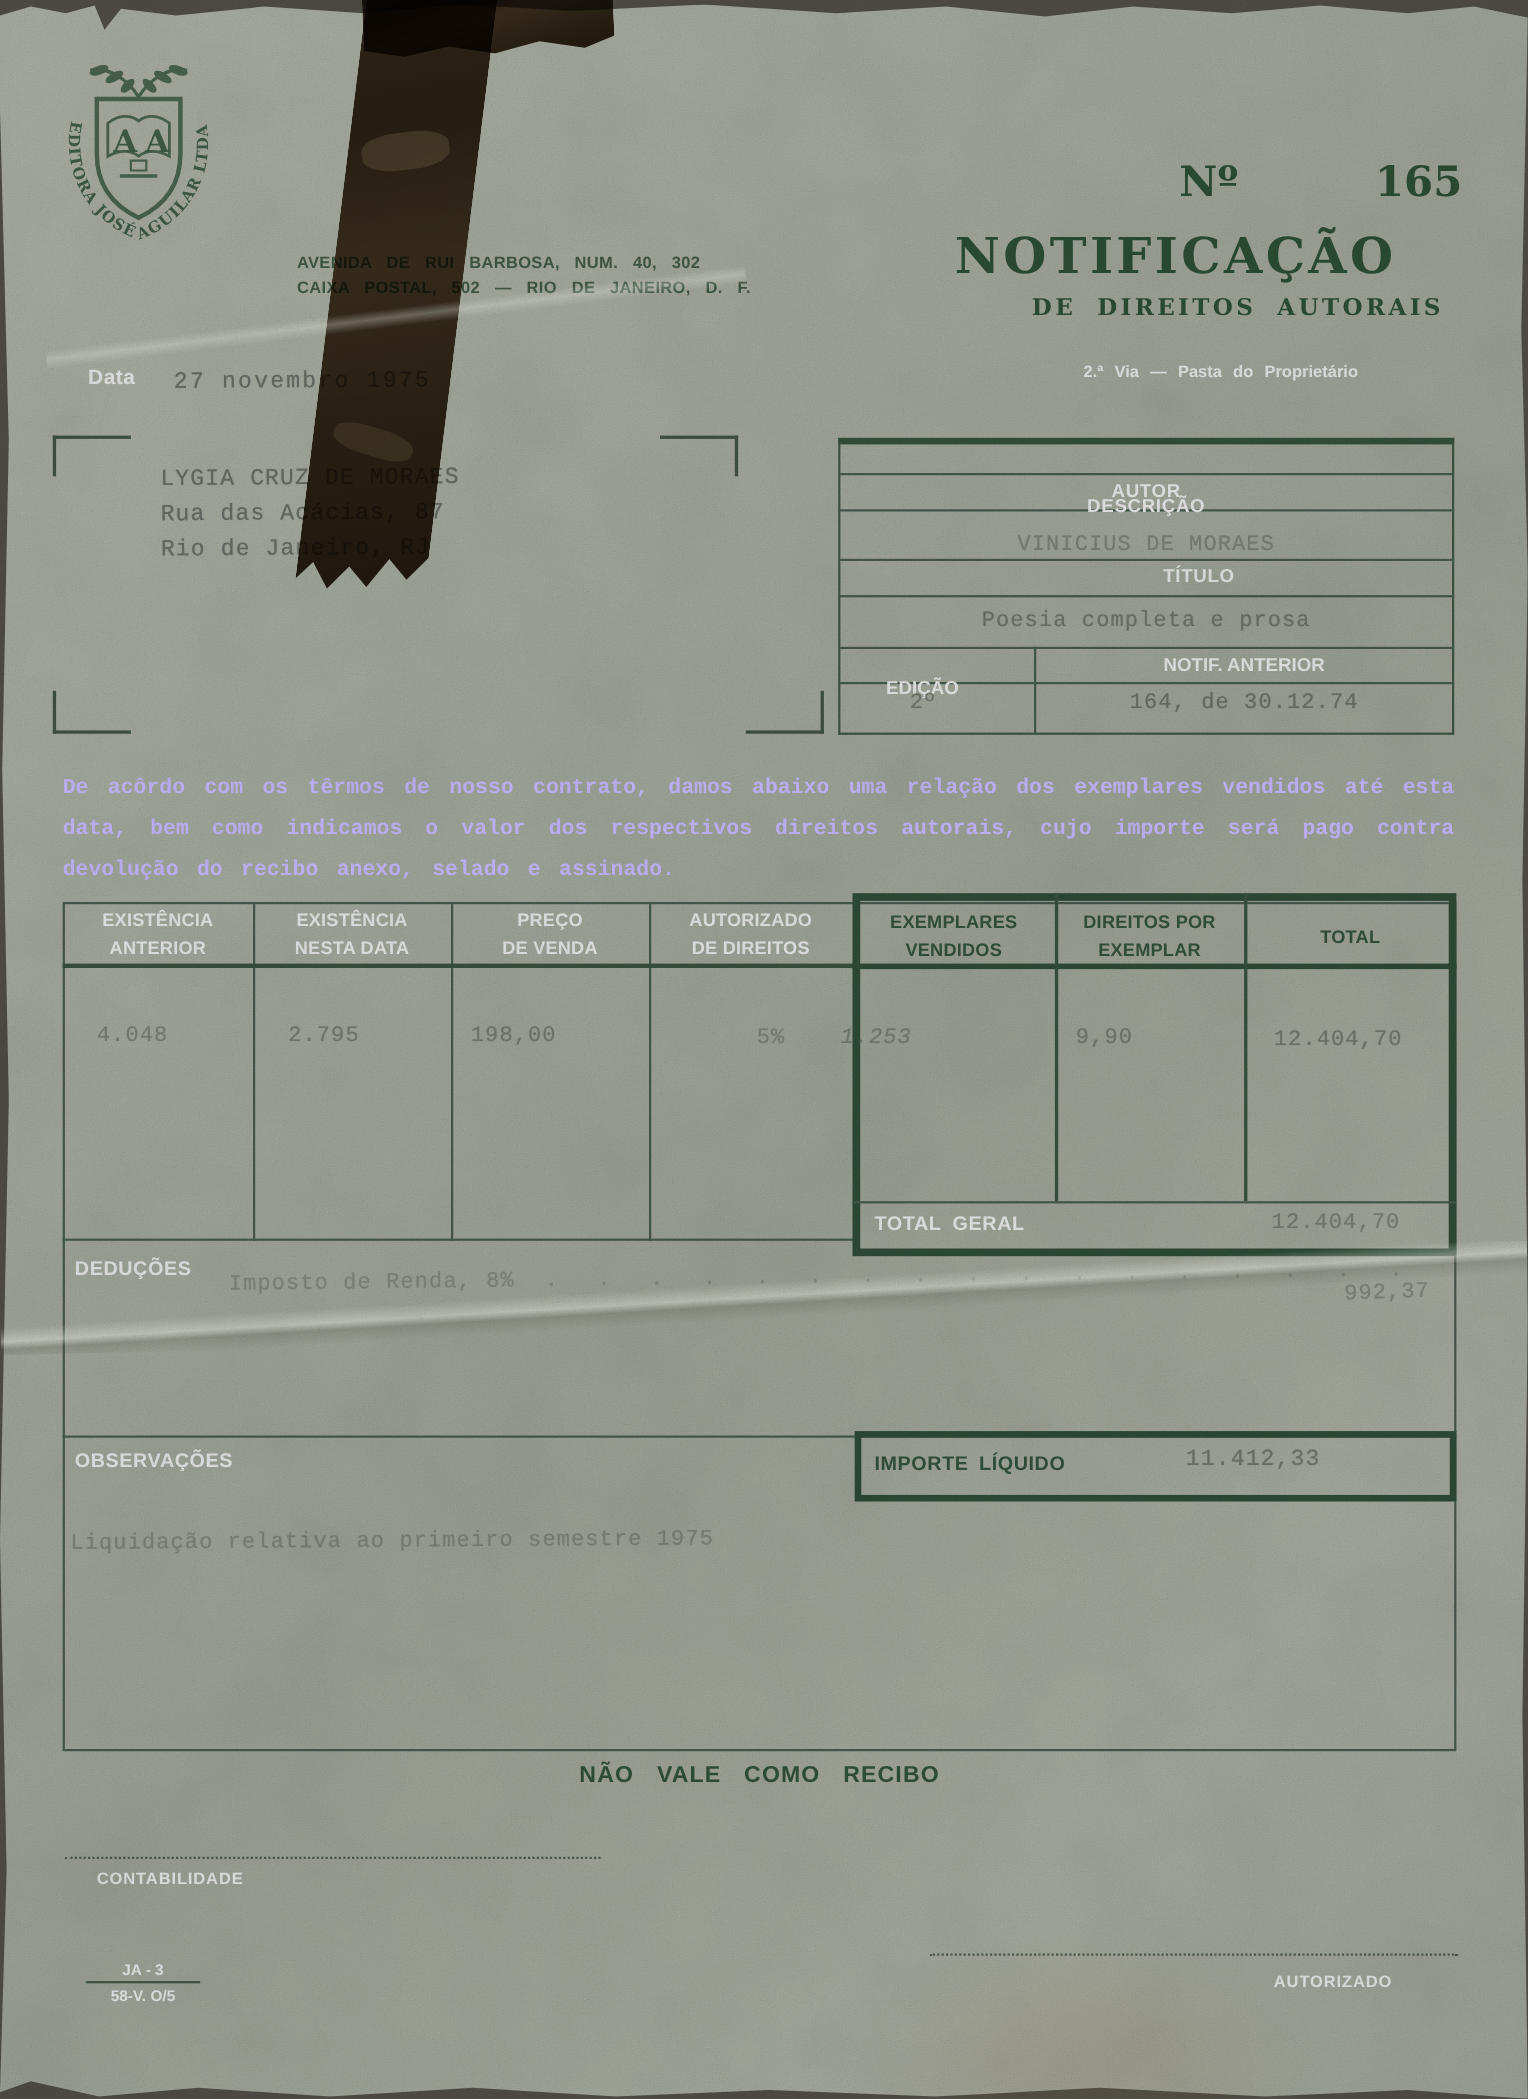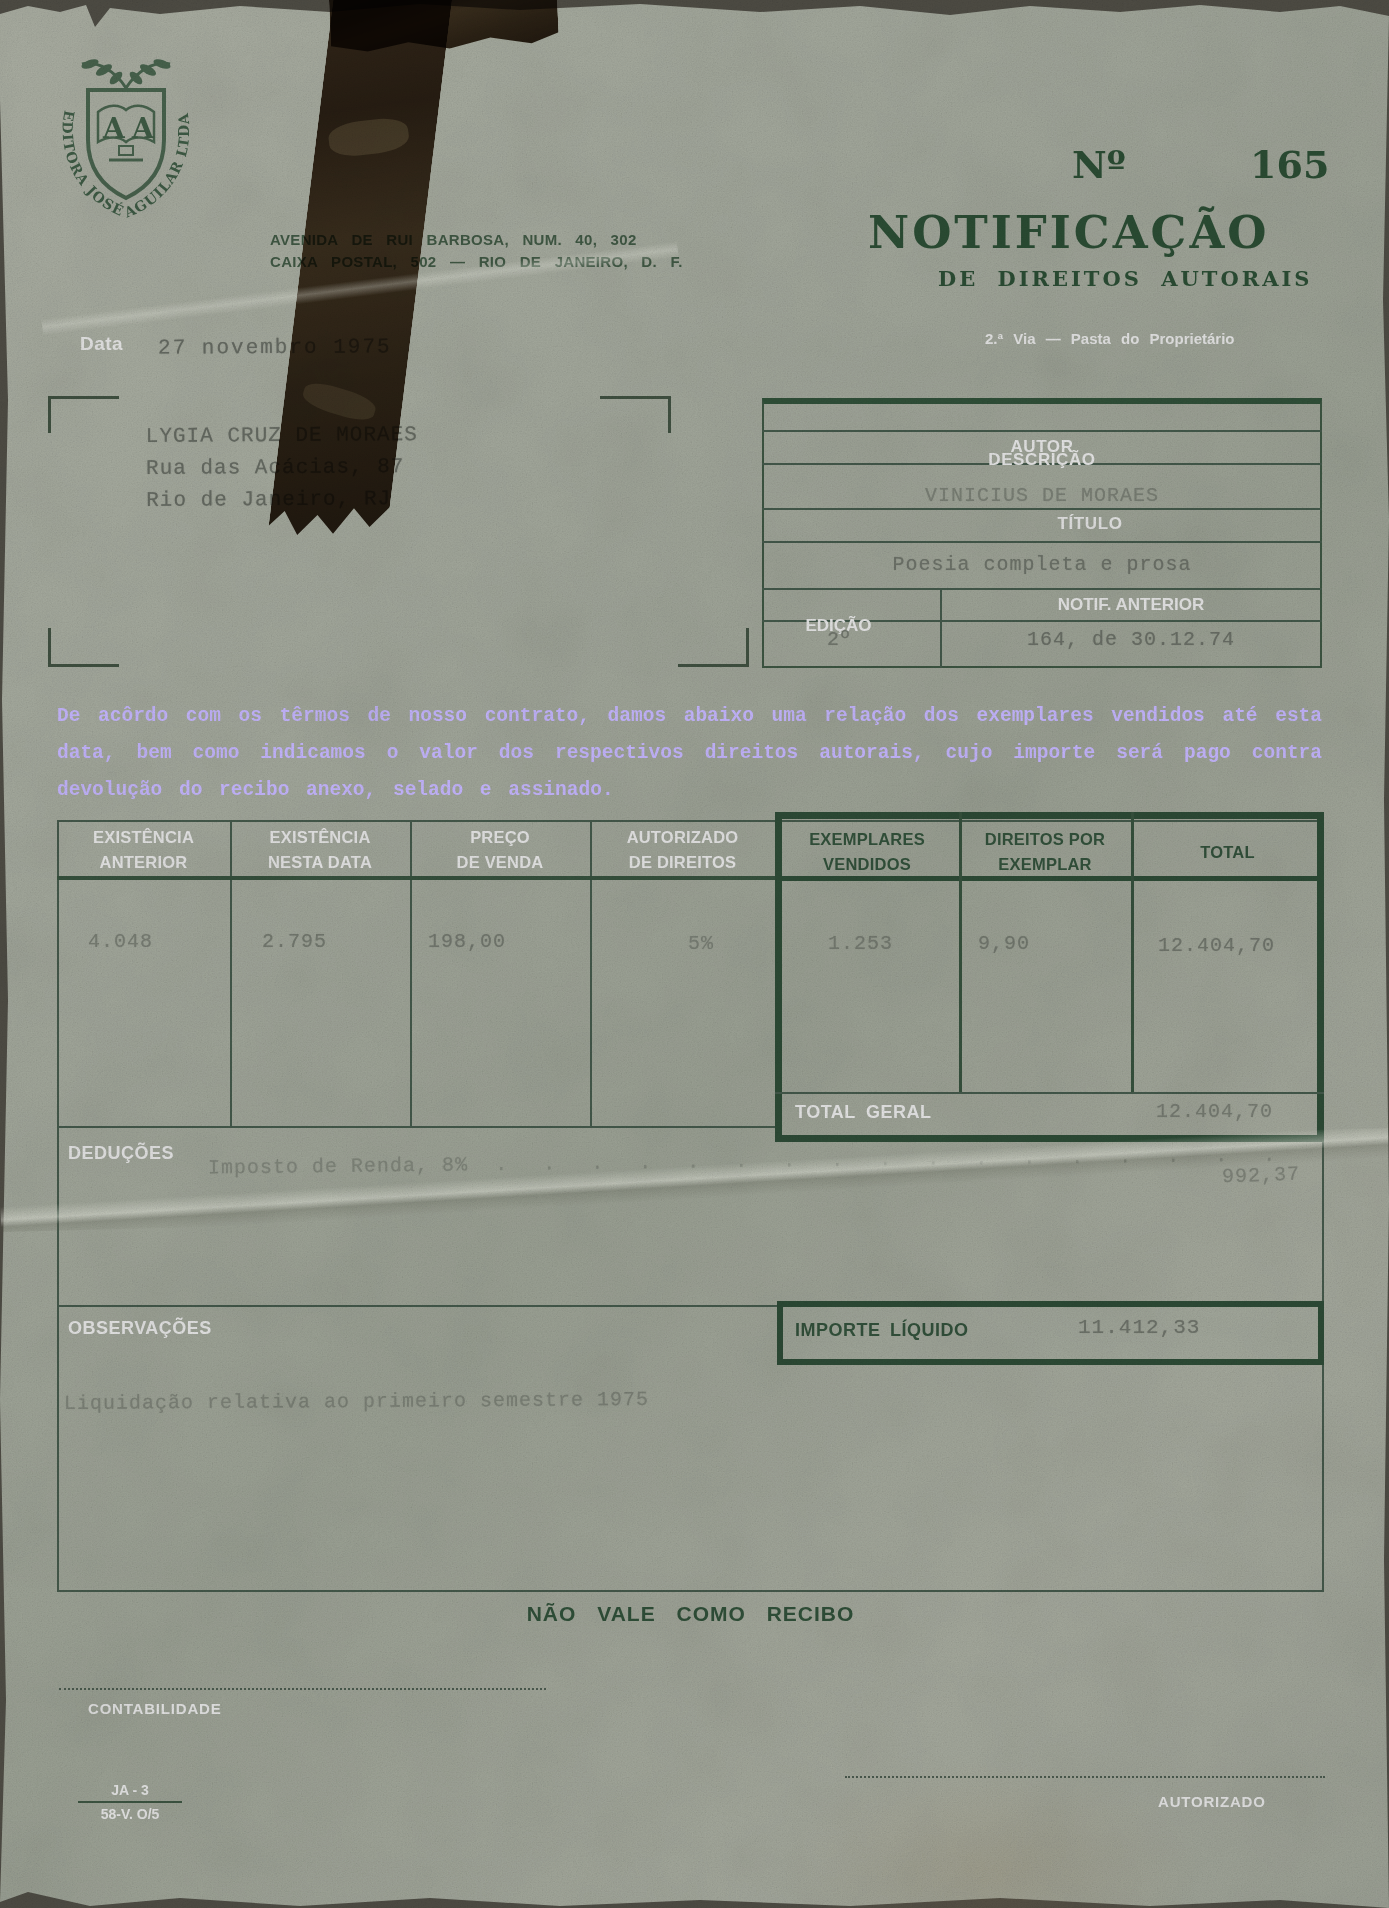--- a/index.html
+++ b/index.html
@@ -135,21 +135,21 @@
     <span>EXEMPLAR</span>
   </div>
   <div class="abs lbl hdrcell" style="left:1131px;top:824px;width:193px;color:#31503a;">
     <span>TOTAL</span>
   </div>
 
   <div class="abs typed" style="left:88px;top:930px;font-size:20px;letter-spacing:1px;opacity:.6;">4.048</div>
   <div class="abs typed" style="left:262px;top:930px;font-size:20px;letter-spacing:1px;opacity:.65;">2.795</div>
   <div class="abs typed" style="left:428px;top:930px;font-size:20px;letter-spacing:1px;opacity:.65;">198,00</div>
   <div class="abs typed" style="left:688px;top:932px;font-size:20px;letter-spacing:1px;opacity:.55;">5%</div>
-  <div class="abs typed" style="left:828px;top:932px;font-size:20px;letter-spacing:1px;opacity:.6;">1.253</div>
+  <div class="abs typed" style="left:764px;top:932px;font-size:20px;letter-spacing:1px;opacity:.6;font-style:italic;">1.253</div>
   <div class="abs typed" style="left:978px;top:932px;font-size:20px;letter-spacing:1px;opacity:.65;">9,90</div>
   <div class="abs typed" style="left:1158px;top:934px;font-size:20px;letter-spacing:1px;opacity:.7;">12.404,70</div>
 
   <div class="abs lbl" style="left:795px;top:1102px;font-size:18px;letter-spacing:.5px;word-spacing:5px;">TOTAL GERAL</div>
   <div class="abs typed" style="left:1156px;top:1100px;font-size:20px;letter-spacing:1px;opacity:.6;">12.404,70</div>
 
   <div class="abs lbl" style="left:68px;top:1143px;font-size:18px;letter-spacing:.5px;">DEDUÇÕES</div>
   <div class="abs typed" style="left:208px;top:1150px;font-size:20px;letter-spacing:1px;opacity:.45;transform:rotate(-.7deg);">
     <span>Imposto de Renda, 8%</span>
     <span style="word-spacing:22px;margin-left:14px;opacity:.9;">. . . . . . . . . . . . . . . . .</span>

